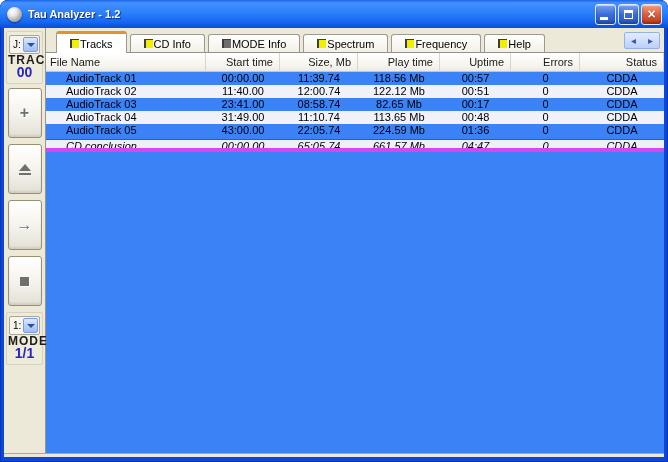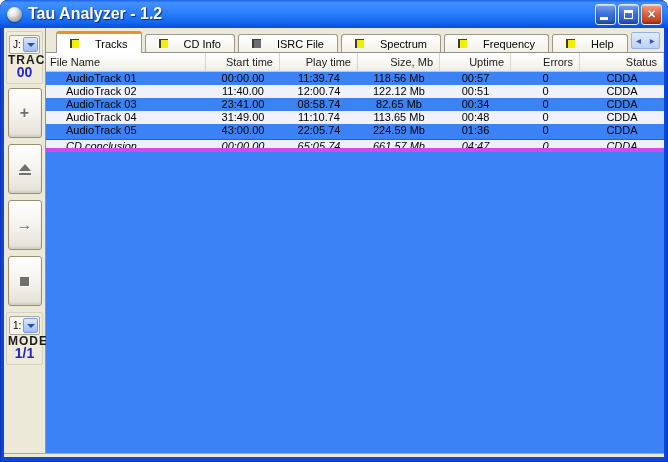--- a/index.html
+++ b/index.html
@@ -9,21 +9,21 @@
             border-radius:8px 8px 0 0; overflow:hidden;
             box-shadow: inset 0 0 0 1px #0a34b8; }
 
   
   .titlebar { height:28px; display:flex; align-items:center; padding:0 6px 0 7px;
     background:linear-gradient(180deg,#1a63e8 0%,#4490ff 10%,#2b80fc 45%,#1566f0 80%,#0a56e0 92%,#0c50d8 100%);
     border-radius:8px 8px 0 0; }
   .appicon { width:15px; height:15px; border-radius:50%;
     background:radial-gradient(circle at 35% 30%, #ffffff 0%, #e8e8e8 30%, #b0b0ac 62%, #83837e 100%);
     box-shadow:0 1px 2px rgba(0,0,0,.45); margin-right:6px; flex:0 0 auto; }
-  .apptitle { color:#fff; font-weight:bold; font-size:16px; text-shadow:1px 1px 1px rgba(0,20,90,.75);
+  .apptitle { color:#fff; font-weight:bold; font-size:11px; text-shadow:1px 1px 1px rgba(0,20,90,.75);
     flex:1; white-space:nowrap; overflow:hidden; }
   .winbtns { display:flex; gap:2px; }
   .wbtn { width:21px; height:21px; border-radius:3px; position:relative; cursor:default;
     border:1px solid #dce8ff;
     box-shadow: inset 0 1px 0 rgba(255,255,255,.55), inset 0 -2px 3px rgba(0,0,0,.28); }
   .wbtn.blue { background:linear-gradient(180deg,#7ba1f0 0%,#3c6cd8 50%,#2858c8 100%); }
   .wbtn.red  { background:linear-gradient(180deg,#f0a088 0%,#dd5f3d 50%,#c23a18 100%); }
   .glyph-min { position:absolute; width:8px; height:3px; background:#fff; left:4px; bottom:4px; }
   .glyph-max { position:absolute; width:9px; height:9px; border:1px solid #fff; border-top:3px solid #fff;
                left:5px; top:5px; }
@@ -57,21 +57,21 @@
   .eject-shape { display:flex; flex-direction:column; align-items:center; }
   .eject-tri { width:0; height:0; border-left:6px solid transparent; border-right:6px solid transparent;
                border-bottom:7px solid #70706a; }
   .eject-bar { width:12px; height:2px; background:#70706a; margin-top:2px; }
   .stop-square { width:9px; height:9px; background:#70706a; box-shadow:1px 1px 0 #fff; }
 
   
   .main { flex:1; display:flex; flex-direction:column; min-width:0; }
   .tabbar { height:25px; display:flex; align-items:flex-end; padding:0 4px 0 10px;
             background:#ece9d8; border-bottom:1px solid #929288; }
-  .tab { display:flex; align-items:center; justify-content:flex-start; gap:16px; padding:0 13px; height:18px;
+  .tab { display:flex; align-items:center; justify-content:flex-start; gap:1px; padding:0 13px; height:18px;
          border:1px solid #9c9a8f; border-bottom:none; border-radius:3px 3px 0 0; margin-right:3px;
          background:linear-gradient(180deg,#ffffff 0%,#f3f1e6 100%); font-size:11px; color:#000;
          white-space:nowrap; cursor:default; }
   .tab.active { height:22px; background:#ffffff; border-top:3px solid #e5912d; position:relative;
                 margin-bottom:-1px; z-index:2; }
   .tabicon { width:9px; height:9px; border-left:2px solid #3c3c3c; border-top:1px solid #3c3c3c; flex:0 0 auto; }
   .tabicon.yellow { background:#f0f000; }
   .tabicon.grey   { background:#6e6e6e; }
   .tabscroll { margin-left:auto; margin-bottom:3px; width:36px; height:17px; border:1px solid #98b0e8;
     border-radius:2px; background:linear-gradient(180deg,#e3ecfd 0%,#bcd0f7 100%);
@@ -164,21 +164,21 @@
         <div class="tab active">
           <span class="tabicon yellow"></span>
           <span>Tracks</span>
         </div>
         <div class="tab">
           <span class="tabicon yellow"></span>
           <span>CD Info</span>
         </div>
         <div class="tab">
           <span class="tabicon grey"></span>
-          <span>ISRC File</span>
+          <span>MODE Info</span>
         </div>
         <div class="tab">
           <span class="tabicon yellow"></span>
           <span>Spectrum</span>
         </div>
         <div class="tab">
           <span class="tabicon yellow"></span>
           <span>Frequency</span>
         </div>
         <div class="tab">
@@ -188,22 +188,22 @@
         <div class="tabscroll">
           <span>◂</span>
           <span>▸</span>
         </div>
       </div>
 
       <div class="content">
         <div class="grid-row">
           <div class="hcell first">File Name</div>
           <div class="hcell">Start time</div>
+          <div class="hcell">Size, Mb</div>
           <div class="hcell">Play time</div>
-          <div class="hcell">Size, Mb</div>
           <div class="hcell">Uptime</div>
           <div class="hcell">Errors</div>
           <div class="hcell">Status</div>
         </div>
 
         <div class="grid-row trow">
           <div class="c first">AudioTrack 01</div>
           <div class="c">00:00.00</div>
           <div class="c">11:39.74</div>
           <div class="c">118.56 Mb</div>
@@ -218,21 +218,21 @@
           <div class="c">122.12 Mb</div>
           <div class="c">00:51</div>
           <div class="c">0</div>
           <div class="c">CDDA</div>
         </div>
         <div class="grid-row trow">
           <div class="c first">AudioTrack 03</div>
           <div class="c">23:41.00</div>
           <div class="c">08:58.74</div>
           <div class="c">82.65 Mb</div>
-          <div class="c">00:34</div>
+          <div class="c">00:17</div>
           <div class="c">0</div>
           <div class="c">CDDA</div>
         </div>
         <div class="grid-row trow alt">
           <div class="c first">AudioTrack 04</div>
           <div class="c">31:49.00</div>
           <div class="c">11:10.74</div>
           <div class="c">113.65 Mb</div>
           <div class="c">00:48</div>
           <div class="c">0</div>

